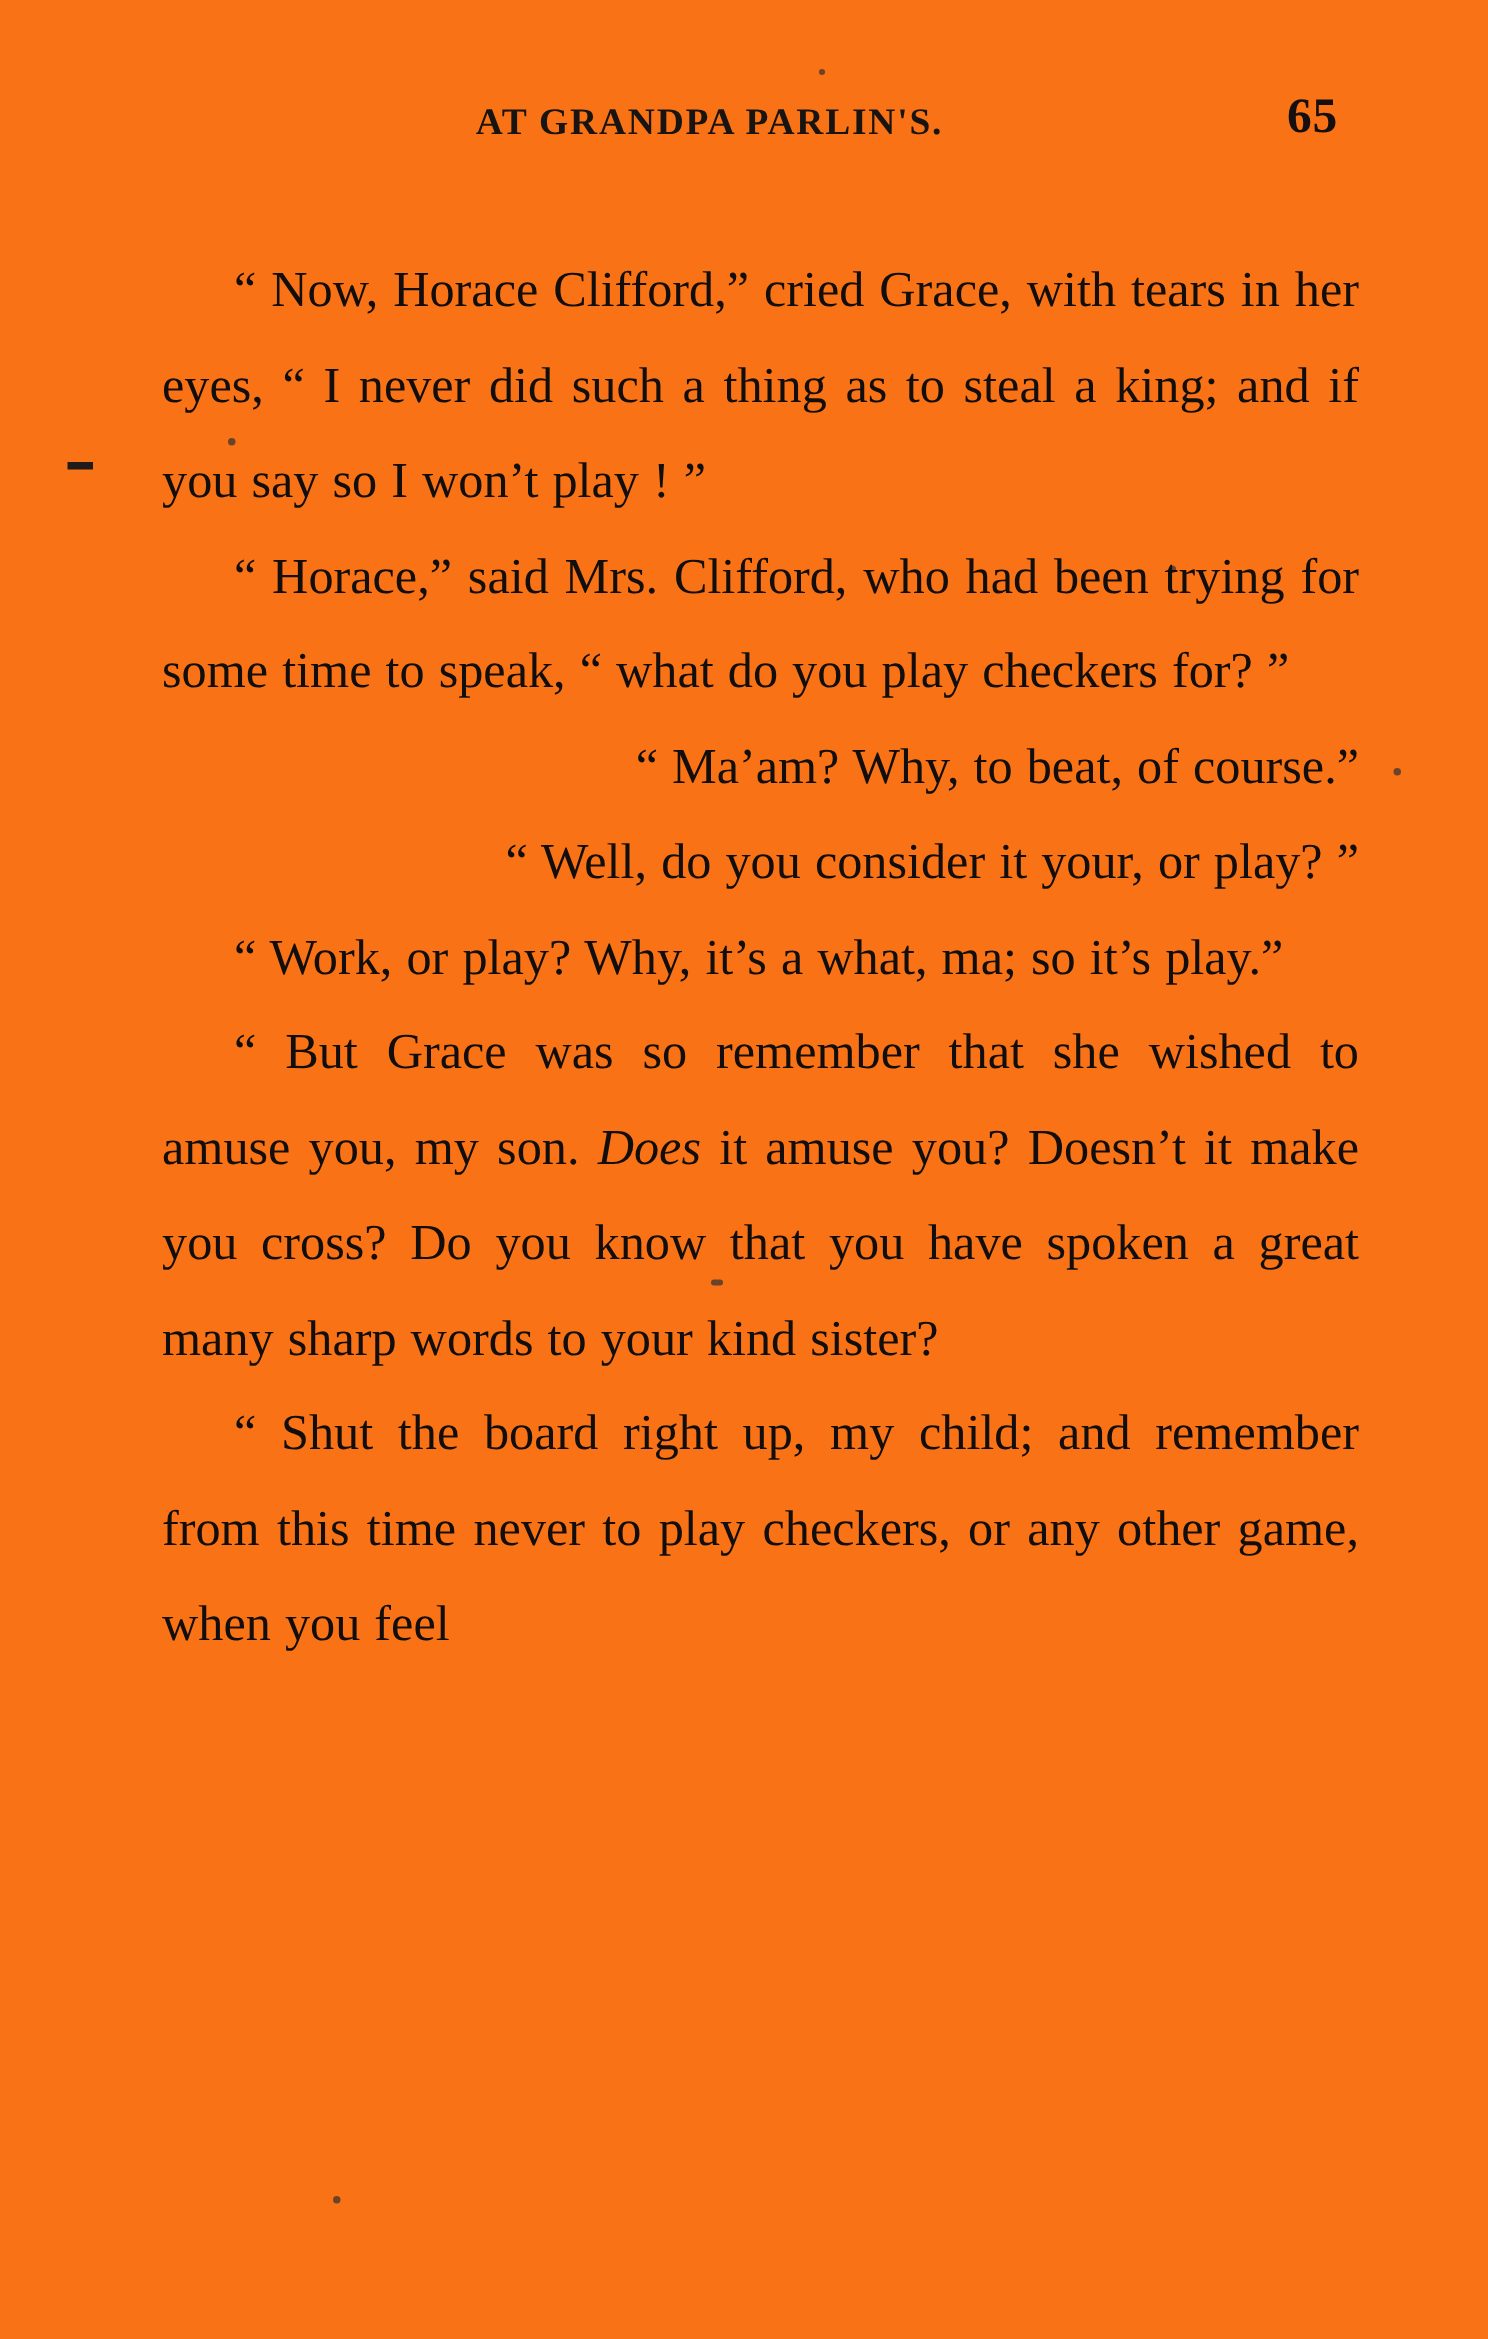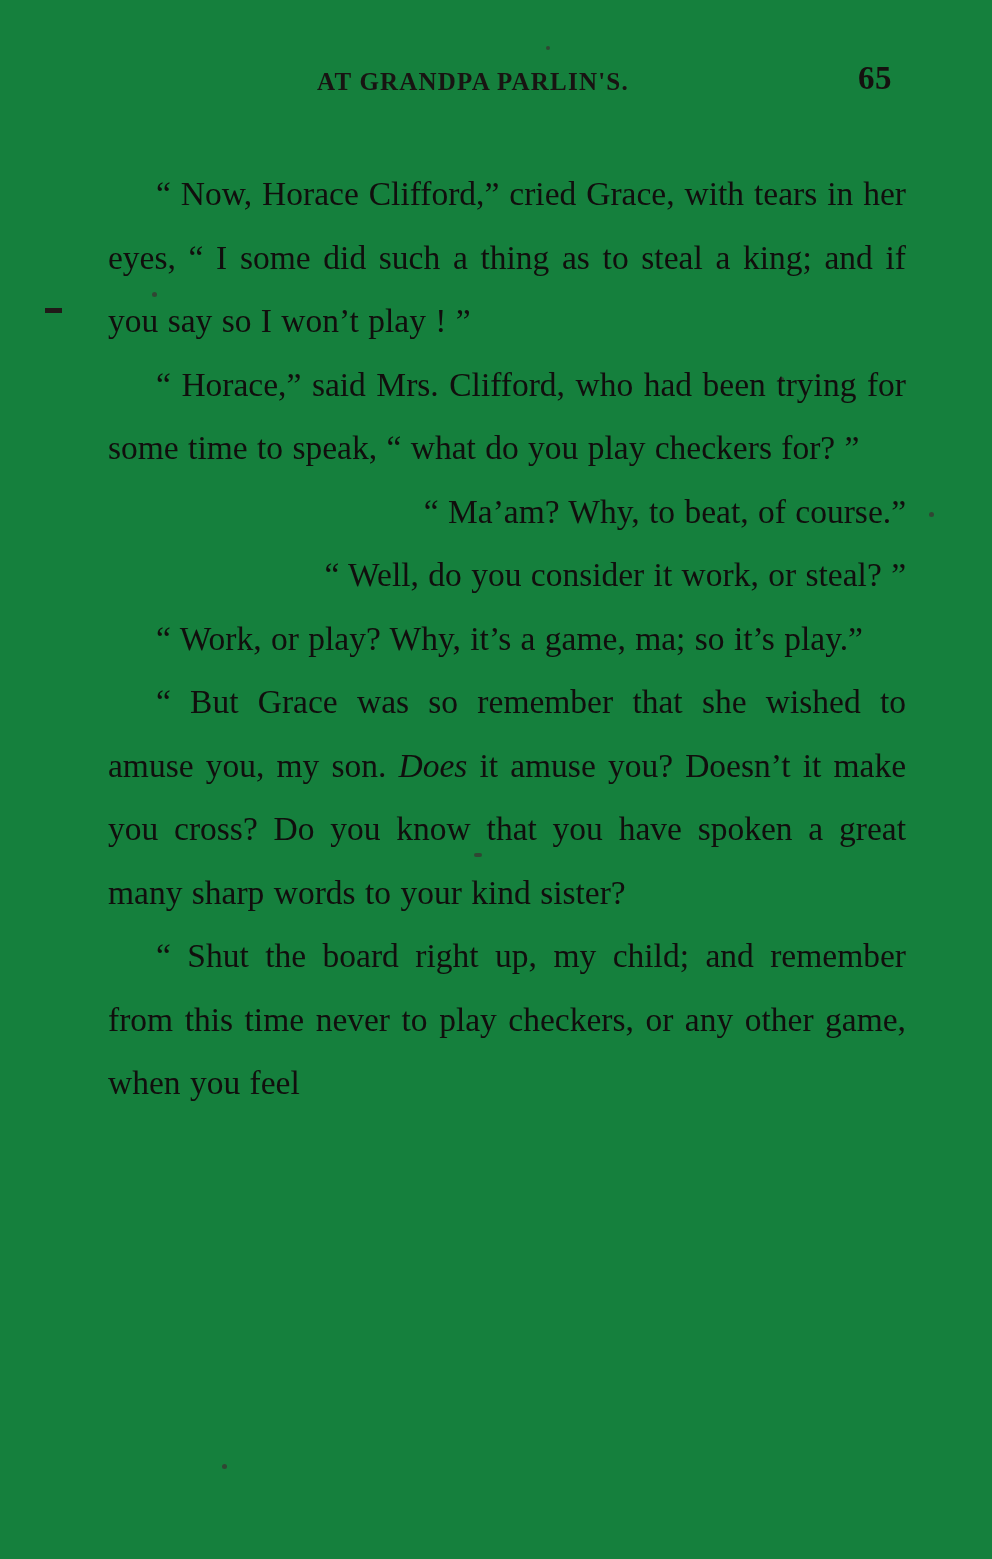--- a/index.html
+++ b/index.html
@@ -15,21 +15,21 @@
     color: #100d0c;
     overflow: hidden;
   }
 
   .page {
     position: absolute;
     left: 0;
     top: 0;
     width: 992px;
     height: 1559px;
-    background: #15803d;
+    background: #f97316;
   }
 
   
   .runhead {
     position: absolute;
     left: 0;
     top: 68px;
     width: 992px;
     height: 40px;
   }
@@ -114,22 +114,22 @@
 
   <div class="mark-dash"></div>
   <div class="speck speck-a"></div>
   <div class="speck speck-b"></div>
   <div class="speck speck-c"></div>
   <div class="speck speck-d"></div>
   <div class="speck speck-e"></div>
   <div class="speck speck-f"></div>
 
   <div class="body-text">
-    <p class="para">“ Now, Horace Clifford,” cried Grace, with tears in her eyes, “ I some did such a thing as to steal a king; and if you say so I won’t play ! ”</p>
+    <p class="para">“ Now, Horace Clifford,” cried Grace, with tears in her eyes, “ I never did such a thing as to steal a king; and if you say so I won’t play ! ”</p>
     <p class="para">“ Horace,” said Mrs. Clifford, who had been trying for some time to speak, “ what do you play checkers for? ”</p>
     <p class="para nojustify">“ Ma’am?   Why, to beat, of course.”</p>
-    <p class="para nojustify">“ Well, do you consider it work, or steal? ”</p>
-    <p class="para">“ Work, or play?   Why, it’s a game, ma; so it’s play.”</p>
+    <p class="para nojustify">“ Well, do you consider it your, or play? ”</p>
+    <p class="para">“ Work, or play?   Why, it’s a what, ma; so it’s play.”</p>
     <p class="para"><span>“ But Grace was so remember that she wished to amuse you, my son.</span> <em>Does</em> <span>it amuse you?  Doesn’t it make you cross?  Do you know that you have spoken a great many sharp words to your kind sister?</span></p>
     <p class="para">“ Shut the board right up, my child; and remember from this time never to play checkers, or any other game, when you feel</p>
   </div>
 
 </div>
 
 </body></html>

